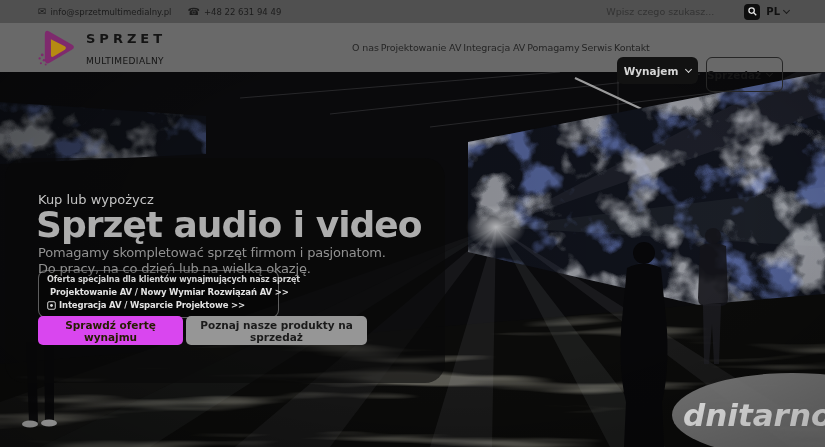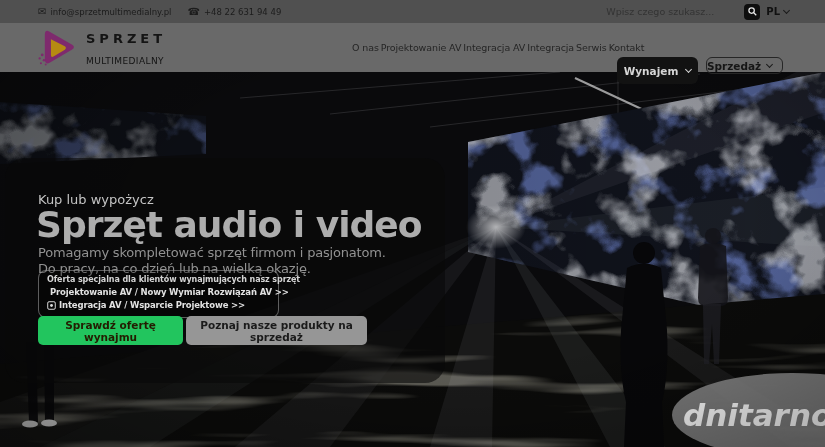--- a/index.html
+++ b/index.html
@@ -29,21 +29,21 @@
   .navbar { position:absolute; left:0; top:23px; width:825px; height:49px; background:#696969; z-index:30; }
   .brand { position:absolute; left:36px; top:5px; display:flex; align-items:center; gap:8px; cursor:pointer; }
   .brand-text { display:flex; flex-direction:column; }
   .brand-line1 { font-size:13px; font-weight:bold; letter-spacing:4px; color:#141414; }
   .brand-line2 { font-size:9px; letter-spacing:0.4px; color:#141414; margin-top:10px; }
   .nav-links { position:absolute; left:352px; top:0; height:49px; display:flex; align-items:center; gap:2px; }
   .nav-link { font-size:9.5px; letter-spacing:-0.1px; color:#252525; cursor:pointer; white-space:nowrap; }
   .btn-rent { position:absolute; left:617px; top:34px; width:81px; height:27px; background:#121212;
               color:#d6d6d6; border:none; border-radius:6px; font-size:10.5px; font-weight:bold;
               display:flex; align-items:center; justify-content:center; gap:8px; cursor:pointer; font-family:inherit; }
-  .btn-sale { position:absolute; left:706px; top:34px; width:77px; height:17px; background:transparent;
+  .btn-sale { position:absolute; left:706px; top:34px; width:77px; height:35px; background:transparent;
               color:#161616; border:1.5px solid #262626; border-radius:6px; font-size:10.5px; font-weight:bold;
               display:flex; align-items:center; justify-content:flex-start; gap:6px; cursor:pointer; font-family:inherit; }
   .chev.dark { border-color:#1a1a1a; }
 
   
   .hero { position:absolute; left:0; top:72px; width:825px; height:375px; overflow:hidden; }
   .hero-bg { position:absolute; left:0; top:0; width:825px; height:375px; }
   .vignette { position:absolute; inset:0; z-index:5; pointer-events:none;
               background:radial-gradient(ellipse at 55% 38%, rgba(0,0,0,0) 45%, rgba(0,0,0,0.38) 100%); }
 
@@ -54,21 +54,21 @@
                 letter-spacing:-1px; color:#adadad; white-space:nowrap; }
   .hero-sub { position:absolute; left:33px; top:87px; font-size:13px; line-height:16px;
               letter-spacing:-0.2px; color:#929292; }
   .offer-box { position:absolute; left:33px; top:112px; width:241px; height:48px;
                border:1px solid rgba(165,165,165,0.55); border-radius:8px;
                background:rgba(0,0,0,0.25); padding:4px 8px; }
   .offer-heading { font-size:8px; font-weight:bold; color:#d4d4d4; letter-spacing:-0.1px; white-space:nowrap; }
   .offer-row { display:flex; align-items:center; gap:3px; margin-top:3px; cursor:pointer; }
   .offer-row span.txt { font-size:8.5px; font-weight:bold; color:#e2e2e2; letter-spacing:-0.15px; white-space:nowrap; }
   .cta-row { position:absolute; left:33px; top:158px; display:flex; gap:3px; }
-  .btn-cta-primary { width:145px; height:29px; background:#22c55e; color:#241d00; border:none;
+  .btn-cta-primary { width:145px; height:29px; background:#d946ef; color:#241d00; border:none;
                      border-radius:5px; font-size:10.5px; font-weight:bold; cursor:pointer; font-family:inherit; }
   .btn-cta-secondary { width:181px; height:29px; background:#969696; color:#1b1b1b; border:none;
                        border-radius:5px; font-size:10.5px; font-weight:bold; cursor:pointer; font-family:inherit; }
 </style>
 </head>
 <body>
 
 <div class="stage">
 
   <div class="topbar">
@@ -107,21 +107,21 @@
       <div class="brand-text">
         <span class="brand-line1">SPRZET</span>
         <span class="brand-line2">MULTIMEDIALNY</span>
       </div>
     </div>
 
     <nav class="nav-links">
       <span class="nav-link">O nas</span>
       <span class="nav-link">Projektowanie AV</span>
       <span class="nav-link">Integracja AV</span>
-      <span class="nav-link">Integracja</span>
+      <span class="nav-link">Pomagamy</span>
       <span class="nav-link">Serwis</span>
       <span class="nav-link">Kontakt</span>
     </nav>
 
     <button class="btn-rent">
       <span>Wynajem</span>
       <span class="chev light"></span>
     </button>
     <button class="btn-sale">
       <span>Sprzedaż</span>

